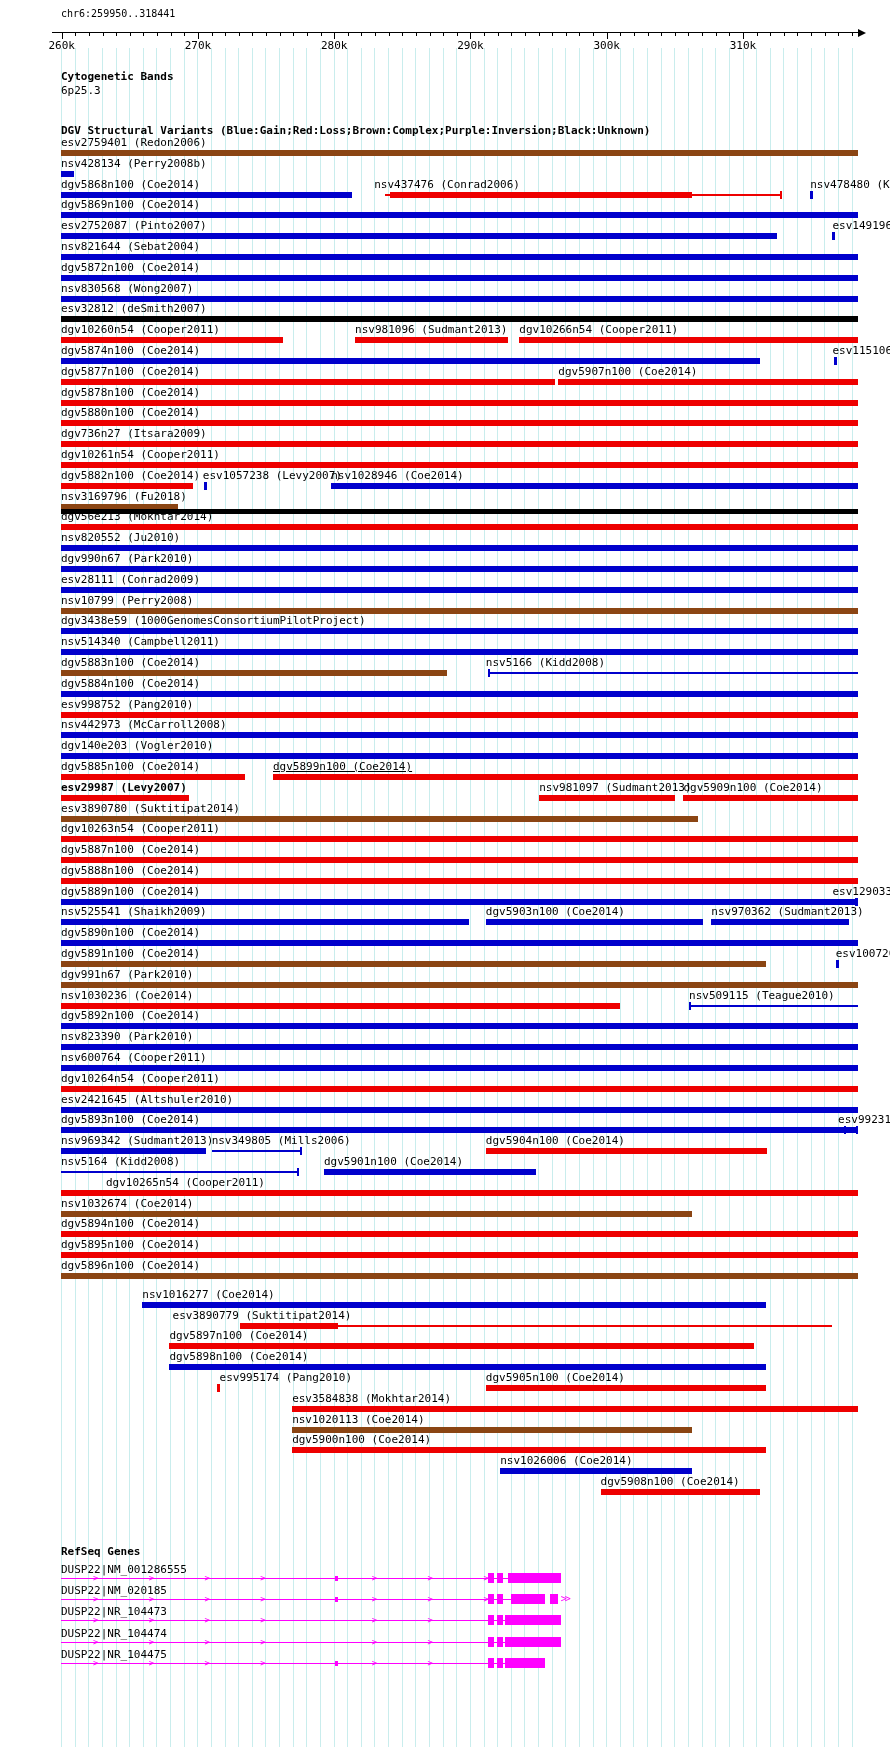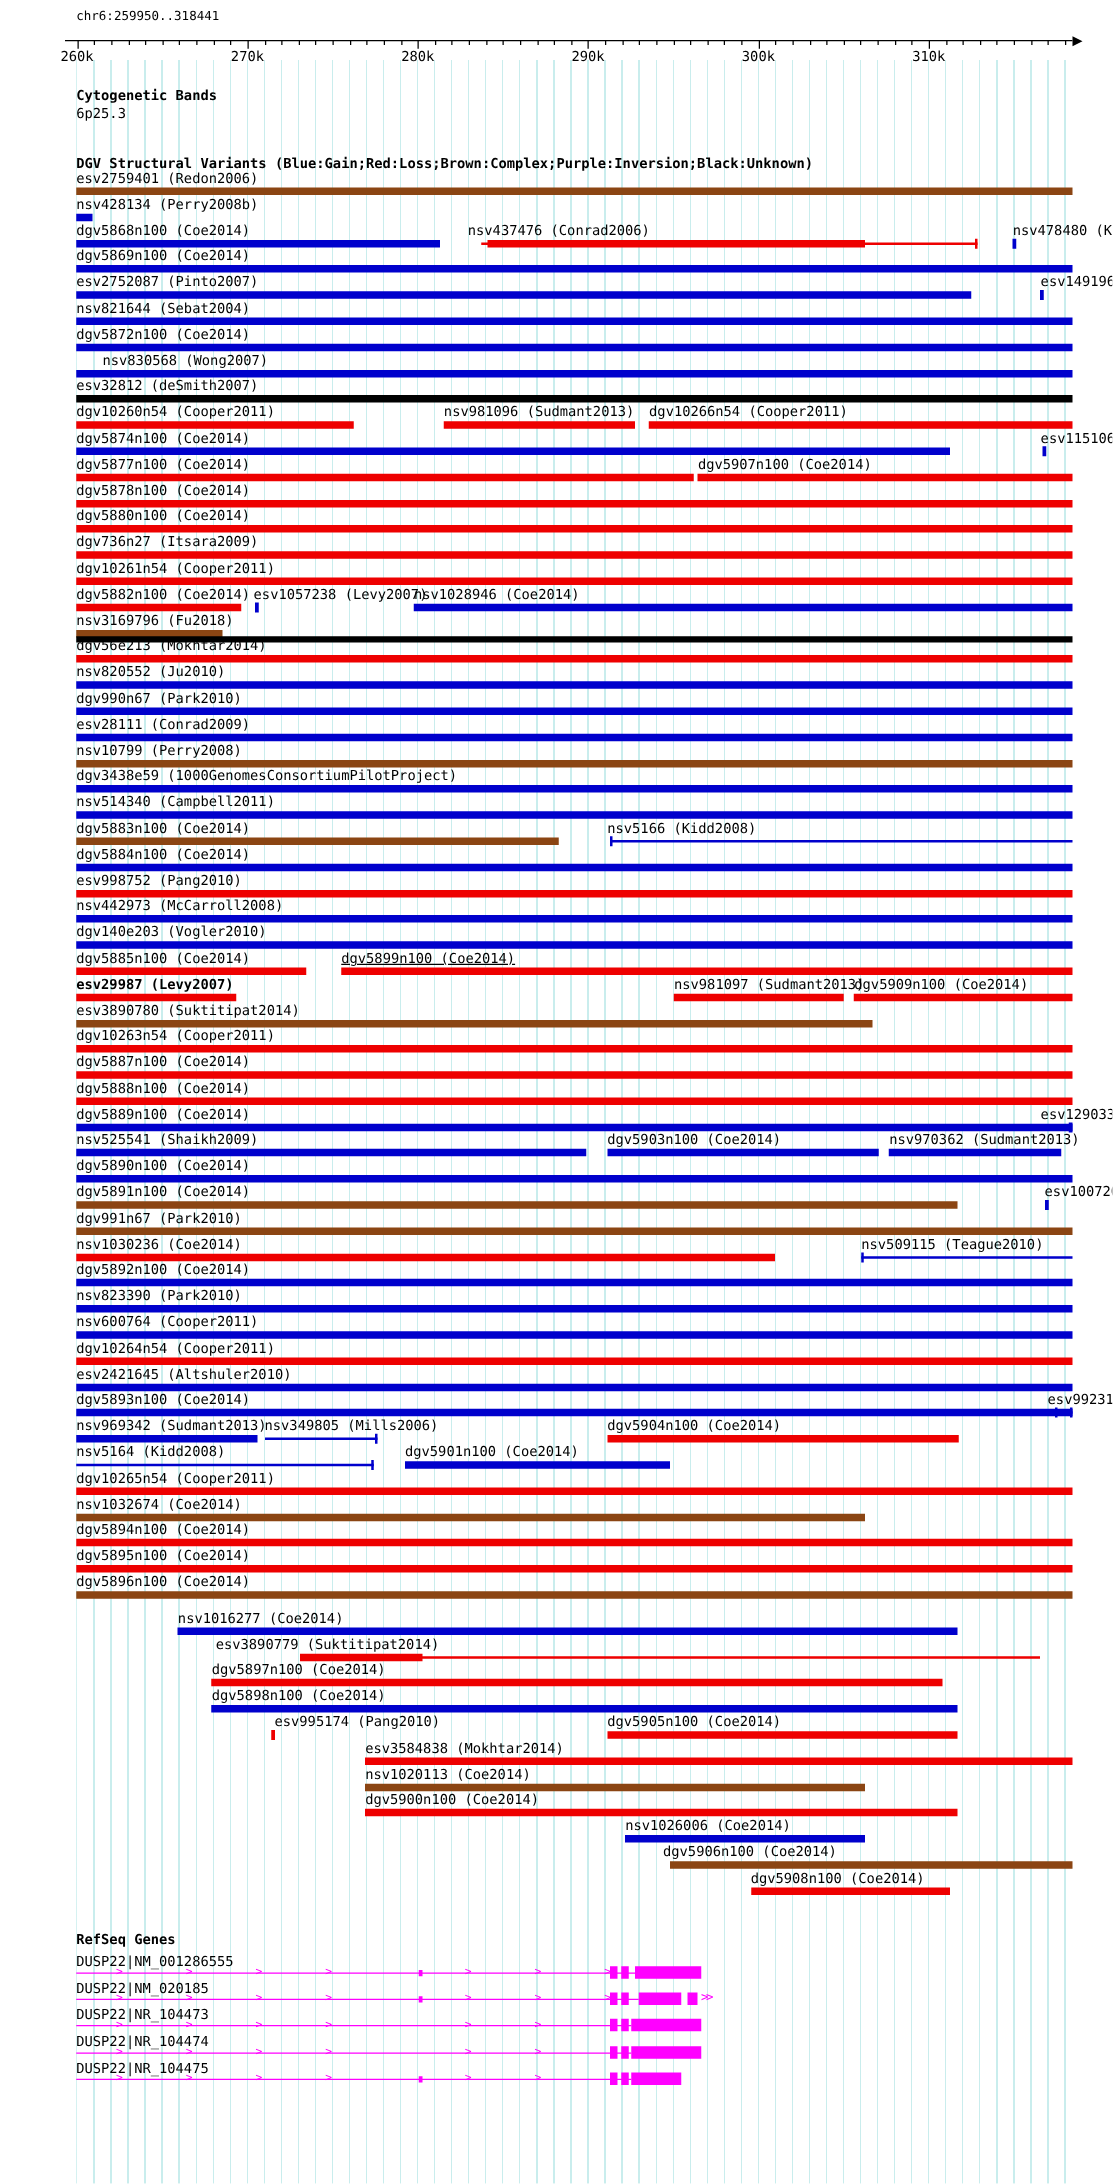--- a/index.html
+++ b/index.html
@@ -159,21 +159,21 @@
       </div>
       <div class="track-row">
         <span class="v-label" style="left: 0%;">nsv821644 (Sebat2004)</span>
         <div class="v-bar" style="left: 0%; width: 100%; background: rgb(0, 0, 204);"></div>
       </div>
       <div class="track-row">
         <span class="v-label" style="left: 0%;">dgv5872n100 (Coe2014)</span>
         <div class="v-bar" style="left: 0%; width: 100%; background: rgb(0, 0, 204);"></div>
       </div>
       <div class="track-row">
-        <span class="v-label" style="left: 0%; padding-left: 21px;">nsv830568 (Wong2007)</span>
+        <span class="v-label" style="left: 0%;">nsv830568 (Wong2007)</span>
         <div class="v-bar" style="left: 0%; width: 100%; background: rgb(0, 0, 204);"></div>
       </div>
       <div class="track-row">
         <span class="v-label" style="left: 0%;">esv32812 (deSmith2007)</span>
         <div class="v-bar" style="left: 0%; width: 100%; background: rgb(0, 0, 0);"></div>
       </div>
       <div class="track-row">
         <span class="v-label" style="left: 0%;">dgv10260n54 (Cooper2011)</span>
         <div class="v-bar" style="left: 0%; width: 27.8%; background: rgb(238, 0, 0);"></div>
         <span class="v-label" style="left: 36.9%;">nsv981096 (Sudmant2013)</span>
@@ -376,21 +376,21 @@
         <div class="v-bar" style="left: 53.3%; width: 35.3%; background: rgb(238, 0, 0);"></div>
       </div>
       <div class="track-row">
         <span class="v-label" style="left: 0%;">nsv5164 (Kidd2008)</span>
         <div class="v-line" style="left: 0%; width: 29.9%; background: rgb(0, 0, 204);"></div>
         <div class="v-etick" style="left: calc(29.9% - 2px); background: rgb(0, 0, 204);"></div>
         <span class="v-label" style="left: 33%;">dgv5901n100 (Coe2014)</span>
         <div class="v-bar" style="left: 33%; width: 26.6%; background: rgb(0, 0, 204);"></div>
       </div>
       <div class="track-row">
-        <span class="v-label" style="left: 0%;">dgv10265n54 (Cooper2011)</span>
+        <span class="v-label" style="left: 0%; padding-left: 45px;">dgv10265n54 (Cooper2011)</span>
         <div class="v-bar" style="left: 0%; width: 100%; background: rgb(238, 0, 0);"></div>
       </div>
       <div class="track-row">
         <span class="v-label" style="left: 0%;">nsv1032674 (Coe2014)</span>
         <div class="v-bar" style="left: 0%; width: 79.2%; background: rgb(139, 69, 19);"></div>
       </div>
       <div class="track-row">
         <span class="v-label" style="left: 0%;">dgv5894n100 (Coe2014)</span>
         <div class="v-bar" style="left: 0%; width: 100%; background: rgb(238, 0, 0);"></div>
       </div>
@@ -433,24 +433,20 @@
         <span class="v-label" style="left: 29%;">nsv1020113 (Coe2014)</span>
         <div class="v-bar" style="left: 29%; width: 50.2%; background: rgb(139, 69, 19);"></div>
       </div>
       <div class="track-row">
         <span class="v-label" style="left: 29%;">dgv5900n100 (Coe2014)</span>
         <div class="v-bar" style="left: 29%; width: 59.4%; background: rgb(238, 0, 0);"></div>
       </div>
       <div class="track-row">
         <span class="v-label" style="left: 55.1%;">nsv1026006 (Coe2014)</span>
         <div class="v-bar" style="left: 55.1%; width: 24.1%; background: rgb(0, 0, 204);"></div>
-      </div>
-      <div class="track-row">
-        <span class="v-label" style="left: 58.9%;">dgv5906n100 (Coe2014)</span>
-        <div class="v-bar" style="left: 59.6%; width: 40.4%; background: rgb(139, 69, 19);"></div>
       </div>
       <div class="track-row">
         <span class="v-label" style="left: 67.7%;">dgv5908n100 (Coe2014)</span>
         <div class="v-bar" style="left: 67.7%; width: 20%; background: rgb(238, 0, 0);"></div>
       </div>
     </div>
 
   <div class="refseq">
     <div class="section-title">RefSeq Genes</div>
     <div class="gene-rows">

